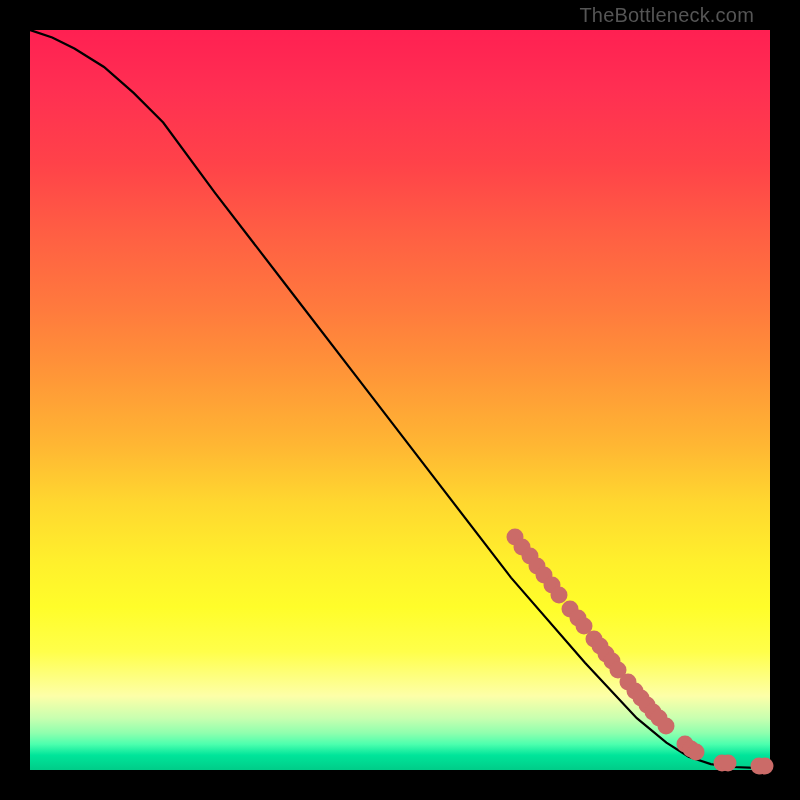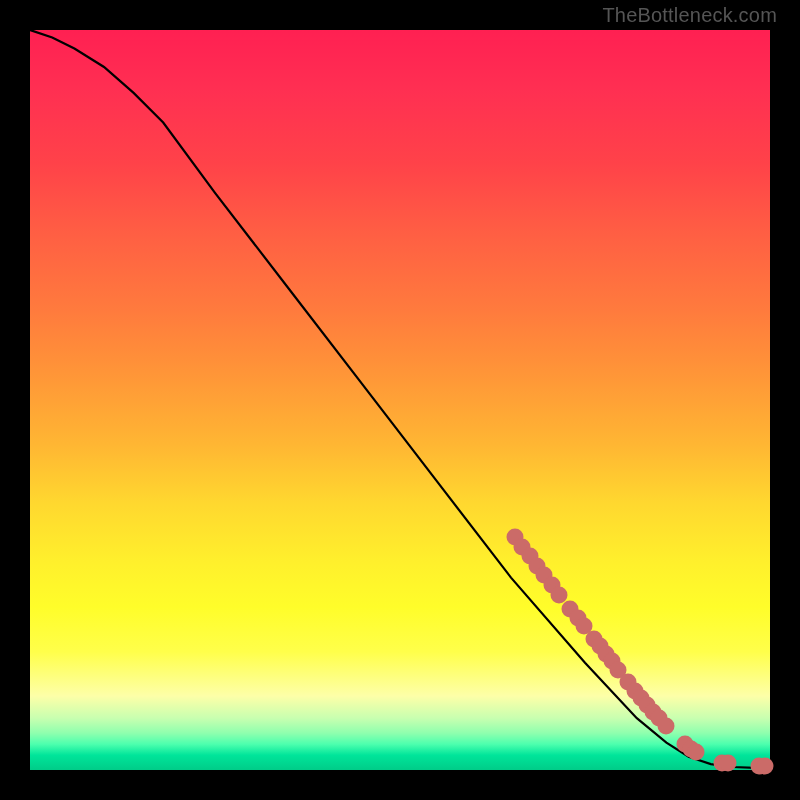--- a/index.html
+++ b/index.html
@@ -43,21 +43,21 @@
   }
   .curve {
     position: absolute;
     inset: 0;
     width: 100%;
     height: 100%;
   }
   .watermark {
     position: absolute;
     top: 4px;
-    right: 23px;
+    right: 46px;
     color: #555;
     font-size: 20px;
     font-weight: 500;
     letter-spacing: 0.2px;
   }
   .dot {
     position: absolute;
     width: 17px;
     height: 17px;
     background: #cb6b68;

